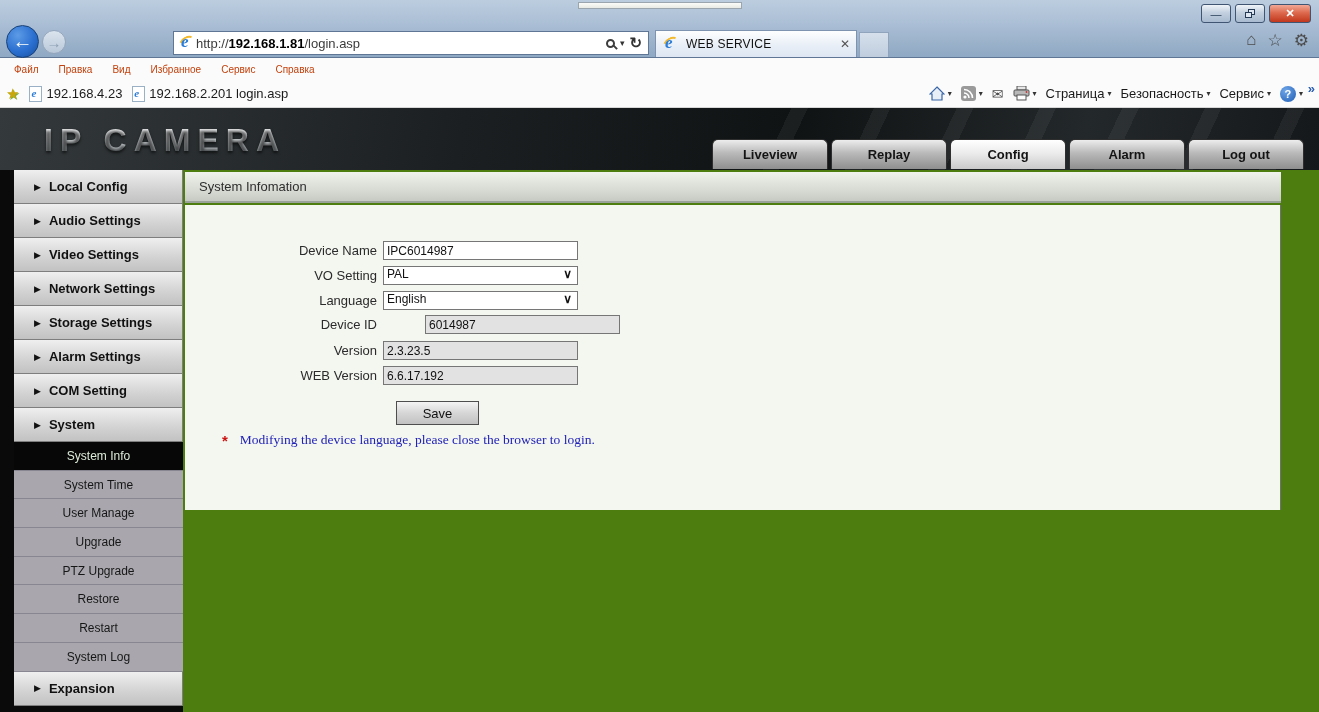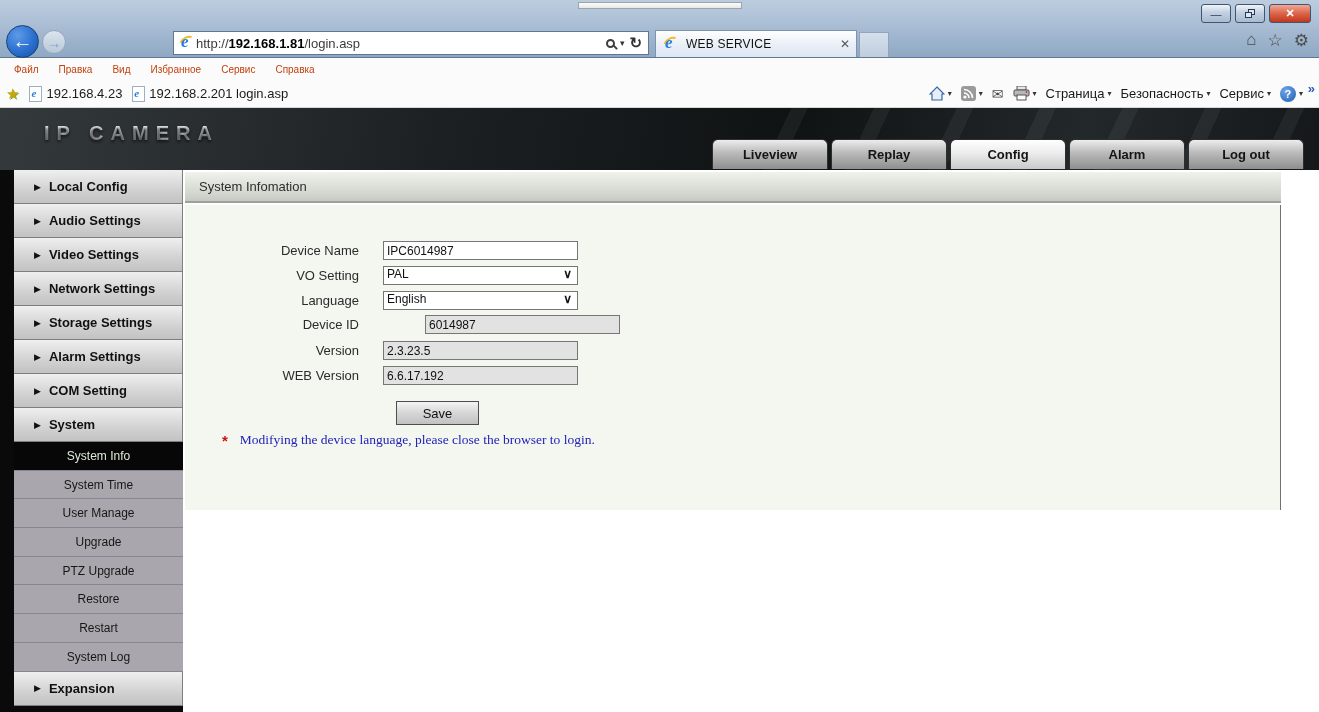--- a/index.html
+++ b/index.html
@@ -72,52 +72,52 @@
   .drop { font-size:8px; color:#333; }
   .help-circ { width:16px; height:16px; border-radius:50%; background:radial-gradient(circle at 35% 30%,#6fa6e8,#1e5db4);
                color:#fff; font-size:11px; font-weight:bold; display:flex; align-items:center; justify-content:center; }
   .more-chevron { position:absolute; right:4px; top:1px; font-size:13px; font-weight:bold; color:#2a5db0; }
 
   
   .appheader { position:absolute; left:0; top:108px; width:1319px; height:62px;
                background:linear-gradient(100deg,#34393b 0%, #1b1f21 35%, #101314 60%, #23282a 82%, #15181a 100%); }
   .appheader::after { content:''; position:absolute; right:0; top:0; width:45%; height:100%;
                background:repeating-linear-gradient(115deg, rgba(255,255,255,0) 0 60px, rgba(255,255,255,.05) 60px 75px); }
-  .logo { position:absolute; left:44px; top:14px; font-size:20px; font-weight:bold; letter-spacing:7px;
+  .logo { position:absolute; left:44px; top:14px; font-size:32px; font-weight:bold; letter-spacing:7px;
           color:#e8ebed; background:linear-gradient(#ffffff,#878f94); -webkit-background-clip:text;
           background-clip:text; -webkit-text-fill-color:transparent; text-shadow:0 2px 3px rgba(0,0,0,.6); }
   .nav-tabs { position:absolute; right:15px; bottom:1px; display:flex; gap:3px; z-index:2; }
   .nav-tab { width:116px; height:30px; border:1px solid #2e2e2e; border-bottom:none; border-radius:6px 6px 0 0;
              background:linear-gradient(#ededed,#b9b9b9 45%,#8f8f8f); color:#141414; font-size:13px; font-weight:bold;
              display:flex; align-items:center; justify-content:center; cursor:pointer; }
   .nav-tab.active { background:linear-gradient(#ffffff,#ececec 45%,#cacaca); }
 
   
   .page { position:absolute; left:0; top:170px; width:1319px; height:542px; background:#0a0a0a; }
-  .main { position:absolute; left:183px; top:0; width:1136px; height:542px; background:#ffffff; }
+  .main { position:absolute; left:183px; top:0; width:1136px; height:542px; background:#4d7c0f; }
   .content-header { position:absolute; left:2px; top:2px; width:1096px; height:31px;
                     background:linear-gradient(#f0f2ec,#d4d8d0 70%,#c6cac2); border-bottom:2px solid #9ba19b;
                     display:flex; align-items:center; padding-left:14px; font-size:13px; color:#2e2e2e; }
   .panel { position:absolute; left:2px; top:35px; width:1096px; height:305px; background:#f3f7f0;
            border-right:1px solid #6d736d; }
 
   
   .sidebar { position:absolute; left:14px; top:0; width:169px; }
   .side-section { height:34px; background:linear-gradient(#efefef,#d2d2d2 60%,#c2c2c2);
                   border-bottom:1px solid #7e7e7e; border-right:1px solid #7e7e7e;
                   display:flex; align-items:center; gap:8px; padding-left:20px; cursor:pointer; }
   .side-section .arr { font-size:9px; color:#111; }
   .side-section .lbl { font-size:13px; font-weight:bold; color:#111; }
   .side-sub { height:28.7px; background:#a9a7ad; border-bottom:1px solid #888690;
               display:flex; align-items:center; justify-content:center; font-size:12px; color:#161616; cursor:pointer; }
   .side-sub.active { background:#070707; color:#dcead8; }
 
   
   .form-row { position:absolute; left:0; display:flex; align-items:center; }
-  .f-label { width:198px; text-align:right; font-size:13px; color:#2b2b2b; padding-right:24px; }
+  .f-label { width:198px; text-align:right; font-size:13px; color:#2b2b2b; padding-right:6px; }
   .f-input, .f-select, .f-ro { width:195px; height:19px; border:1px solid #767676; font-size:12px;
                                color:#111; padding:0 3px; font-family:"Liberation Sans", sans-serif; }
   .f-input { background:#fff; }
   .f-ro { background:#e2e2e2; display:flex; align-items:center; }
   .f-select { background:#fff; display:flex; align-items:flex-start; justify-content:space-between; cursor:pointer; }
   .f-select .chev { font-size:12px; font-weight:bold; color:#111; padding-right:2px; }
   .save-btn { position:absolute; left:211px; top:196px; width:83px; height:24px;
               background:linear-gradient(#f4f4f4,#d6d6d6 50%,#c2c2c2); border:1px solid #4e4e4e;
               font-size:13px; color:#111; cursor:pointer; font-family:"Liberation Sans", sans-serif; }
   .note { position:absolute; left:37px; top:227px; display:flex; gap:12px; align-items:flex-start; }

